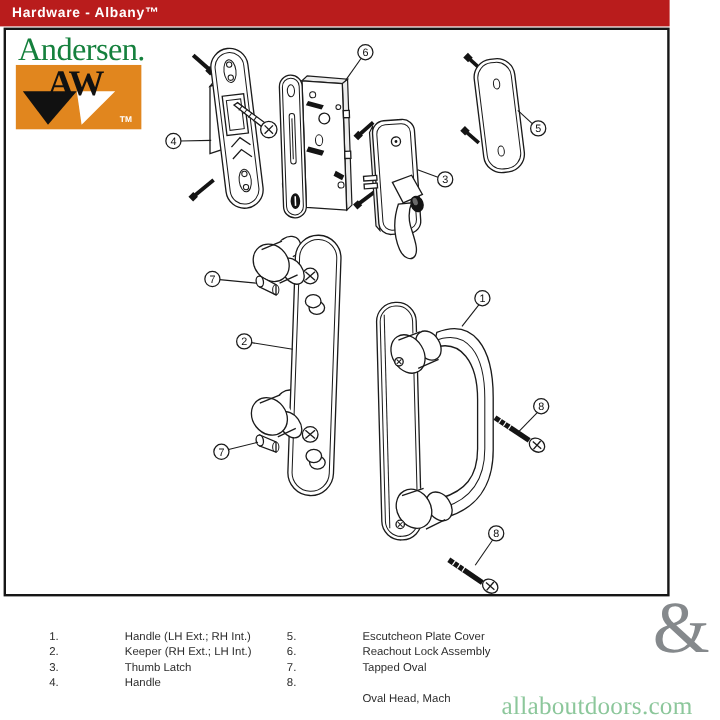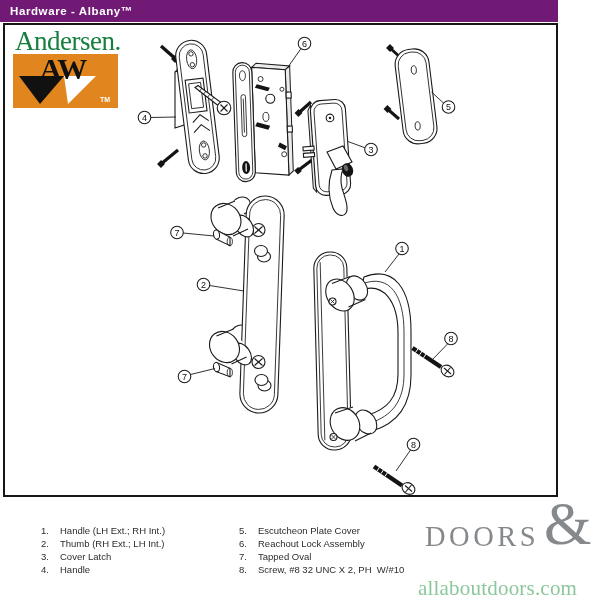--- a/index.html
+++ b/index.html
@@ -2,21 +2,21 @@
 <html><head>
 <meta charset="utf-8">
 <style>
   html,body{margin:0;padding:0;}
   body{
     width:600px;height:600px;position:relative;background:#fff;
     font-family:"Liberation Sans",sans-serif;overflow:hidden;
   }
   
   .header-bar{
-    position:absolute;left:0;top:0;width:558px;height:22px;background:#701a75;
+    position:absolute;left:0;top:0;width:558px;height:22px;background:#b91c1c;
     display:flex;align-items:center;
   }
   .header-bar .title{
     color:#fff;font-size:11.5px;font-weight:bold;letter-spacing:.6px;
     padding-left:10px;white-space:pre;
   }
   
   .content-box{
     position:absolute;left:3px;top:23px;width:555px;height:474px;
     border:2px solid #161616;box-sizing:border-box;background:#fff;
@@ -38,21 +38,21 @@
   .diagram .callout-circle{fill:#fff;stroke:#1b1b1b;stroke-width:1.05;}
   .diagram .callout-num{
     font-family:"Liberation Sans",sans-serif;font-size:9px;fill:#111;
     text-anchor:middle;
   }
   .diagram .leader{stroke:#1b1b1b;stroke-width:.9;fill:none;}
   
   .parts-col{position:absolute;z-index:3;font-size:9.5px;color:#2c2c2c;line-height:13px;}
   .parts-col .row{display:flex;}
   .parts-col .num{width:19px;flex:none;}
-  .parts-col .lbl{white-space:pre;}
+  .parts-col .lbl{white-space:pre;margin-left:44px;}
   #parts-left{left:41px;top:524px;}
   #parts-right{left:239px;top:524px;}
   
   .aadw{position:absolute;left:418px;top:500px;width:182px;height:100px;z-index:3;
         font-family:"Liberation Serif",serif;color:#85898C;}
   .aadw .l1{position:absolute;left:22px;top:7px;font-size:14px;letter-spacing:2.6px;white-space:nowrap;}
   .aadw .amp{position:absolute;left:126px;top:-7px;font-size:61px;line-height:1;}
   .aadw .l2{position:absolute;left:7px;top:21px;font-size:28.5px;letter-spacing:3.5px;white-space:nowrap;}
   .aadw .l3{position:absolute;left:1px;top:50px;font-size:26px;letter-spacing:.5px;white-space:nowrap;}
   .aadw .url{position:absolute;left:0px;top:76px;font-size:21px;font-weight:normal;color:#8CC79B;letter-spacing:.2px;white-space:nowrap;}
@@ -322,25 +322,25 @@
   </g>
 </svg>
 
 <div id="parts-left" class="parts-col">
   <div class="row">
     <span class="num">1.</span>
     <span class="lbl">Handle (LH Ext.; RH Int.)</span>
   </div>
   <div class="row">
     <span class="num">2.</span>
-    <span class="lbl">Thumb (RH Ext.; LH Int.)</span>
+    <span class="lbl">Keeper (RH Ext.; LH Int.)</span>
   </div>
   <div class="row">
     <span class="num">3.</span>
-    <span class="lbl">Cover Latch</span>
+    <span class="lbl">Thumb Latch</span>
   </div>
   <div class="row">
     <span class="num">4.</span>
     <span class="lbl">Handle</span>
   </div>
 </div>
 <div id="parts-right" class="parts-col">
   <div class="row">
     <span class="num">5.</span>
     <span class="lbl">Escutcheon Plate Cover</span>
@@ -348,21 +348,23 @@
   <div class="row">
     <span class="num">6.</span>
     <span class="lbl">Reachout Lock Assembly</span>
   </div>
   <div class="row">
     <span class="num">7.</span>
     <span class="lbl">Tapped Oval</span>
   </div>
   <div class="row">
     <span class="num">8.</span>
-    <span class="lbl">Screw, #8 32 UNC X 2, PH  W/#10</span>
+  </div>
+  <div class="row">
+    <span class="num"></span>
+    <span class="lbl">Oval Head, Mach</span>
   </div>
 </div>
 
 <div class="aadw">
   <div class="amp">&amp;</div>
-  <div class="l2">DOORS</div>
   <div class="url">allaboutdoors.com</div>
 </div>
 
 </body></html>

